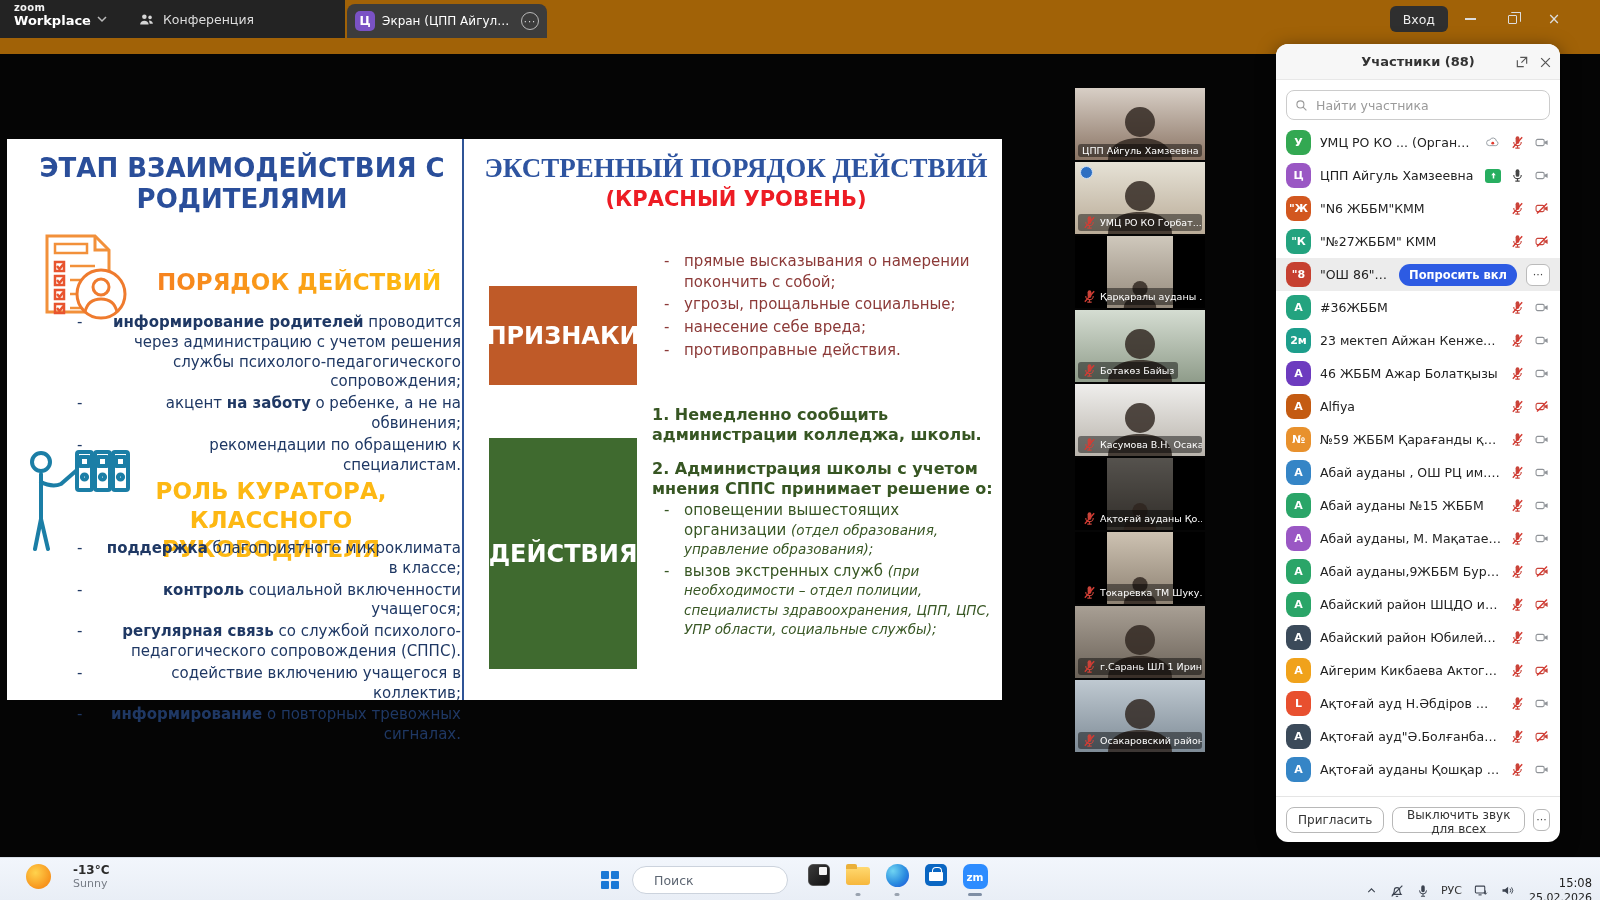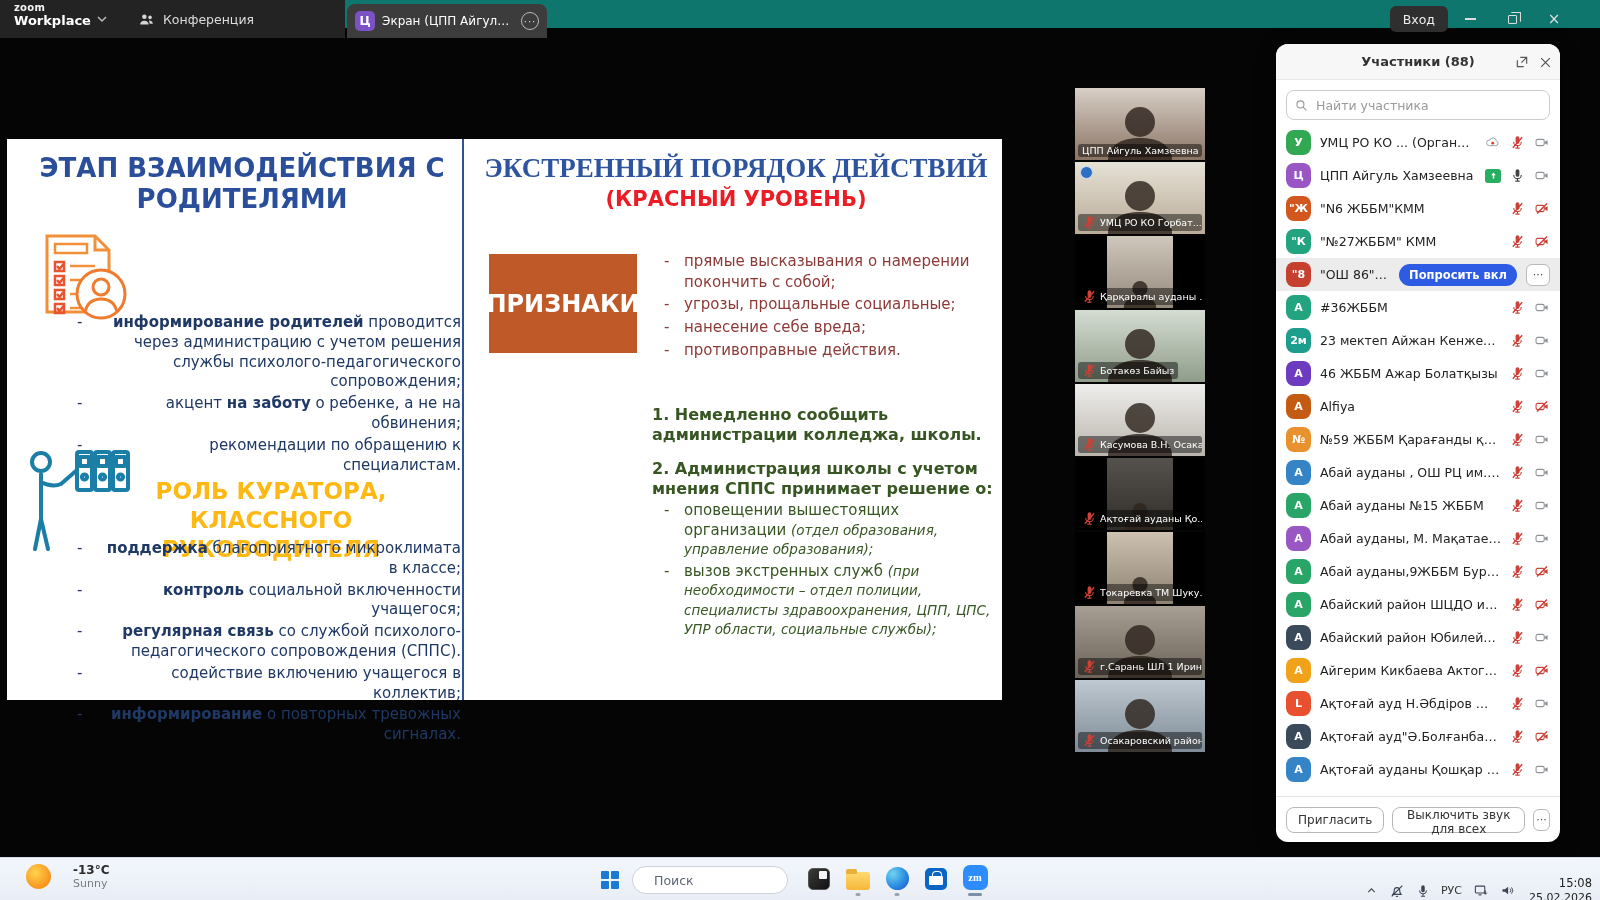--- a/index.html
+++ b/index.html
@@ -1,21 +1,21 @@
 <!DOCTYPE html>
 <html><head>
 <meta charset="utf-8">
 <style>
   html,body{margin:0;padding:0;background:#000;}
   *{box-sizing:border-box;}
   .stage{position:relative;width:1600px;height:900px;overflow:hidden;background:#050505;
          font-family:"DejaVu Sans","Liberation Sans",sans-serif;}
 
   
-  .titlebar{position:absolute;left:0;top:0;width:1600px;height:28px;background:#0f766e;}
+  .titlebar{position:absolute;left:0;top:0;width:1600px;height:54px;background:#a16207;}
   .titlebar-left{position:absolute;left:0;top:0;width:345px;height:38px;background:#232323;}
   .brand{position:absolute;left:14px;top:3px;color:#fff;line-height:1.05;}
   .brand .b1{font-size:10px;font-weight:bold;letter-spacing:.3px;opacity:.95;}
   .brand .b2{font-size:13px;font-weight:600;}
   .chev{position:absolute;left:96px;top:13px;width:12px;height:12px;}
   .tab1{position:absolute;left:138px;top:0;height:38px;display:flex;align-items:center;gap:8px;color:#ddd;font-size:12.5px;}
   .tab2{position:absolute;left:347px;top:4px;height:34px;width:200px;background:#3c3c3c;border-radius:8px 8px 0 0;
         display:flex;align-items:center;gap:7px;padding:0 8px;color:#fff;font-size:12px;}
   .tabbadge{width:20px;height:20px;border-radius:5px;background:#7a52c5;color:#fff;font-size:12px;font-weight:bold;
             display:flex;align-items:center;justify-content:center;flex:none;}
@@ -43,21 +43,21 @@
   .bl1{left:58px;top:174px;width:396px;}
   .icon-binders{position:absolute;left:12px;top:305px;}
   .sec2-head{position:absolute;left:78px;top:338px;width:372px;text-align:center;color:#fdb813;font-size:23px;font-weight:bold;line-height:1.25;}
   .bl2{left:58px;top:400px;width:396px;}
   .dash{position:relative;padding-left:32px;margin-bottom:2px;}
   .dash::before{content:"-";position:absolute;left:12px;}
   .bullets b{font-weight:bold;}
 
   .sl-title-r{position:absolute;left:468px;top:14px;width:522px;text-align:center;color:#2e54a0;font-size:27px;font-weight:bold;line-height:1.15;font-family:Liberation Serif, serif;}
   .sl-sub-r{position:absolute;left:468px;top:48px;width:522px;text-align:center;color:#ed1c24;font-size:21px;font-weight:bold;}
-  .boxlbl{position:absolute;display:flex;align-items:center;justify-content:center;color:#fff;font-size:24px;font-weight:bold;}
+  .boxlbl{position:absolute;display:flex;align-items:center;justify-content:center;color:#fff;font-size:24px;font-weight:bold;margin-top:32px;}
   .box-signs{left:482px;top:115px;width:148px;height:99px;background:#bf5a28;}
   .box-actions{left:482px;top:267px;width:148px;height:231px;background:#3f6a2f;}
   .signs-list{position:absolute;left:645px;top:112px;width:340px;color:#8c3a38;font-size:15px;line-height:1.38;}
   .actions{position:absolute;left:645px;top:266px;width:345px;color:#375623;font-size:15px;line-height:1.3;}
   .actions .step{font-weight:bold;font-size:16px;line-height:1.25;margin-bottom:14px;}
   .actions .step.s2{margin-bottom:2px;}
   .actions i{font-size:13.5px;}
 
   
   .videos{position:absolute;left:1075px;top:88px;width:130px;}
@@ -107,21 +107,21 @@
   .wtxt .t1{font-size:12px;font-weight:600;color:#2b2b2b;}
   .wtxt .t2{font-size:11px;color:#767c86;}
   .startbtn{position:absolute;left:598px;top:10px;width:24px;height:24px;display:flex;align-items:center;justify-content:center;}
   .winlogo{display:grid;grid-template-columns:8px 8px;grid-template-rows:8px 8px;gap:1.5px;}
   .winlogo span{background:#1b79d6;border-radius:1px;}
   .tsearch{position:absolute;left:632px;top:8px;width:156px;height:28px;background:#fff;border:1px solid #ccd3dd;border-radius:999px;
            display:flex;align-items:center;gap:7px;padding:0 12px;}
   .tsearch input{border:none;outline:none;flex:1;font-size:12.5px;color:#555;font-family:inherit;background:transparent;}
   .tsearch input::placeholder{color:#5d6672;}
   .tapps{position:absolute;left:806px;top:6px;display:flex;gap:13px;}
-  .tapp{width:26px;height:26px;position:relative;display:flex;align-items:flex-end;justify-content:center;font-family:Liberation Serif, serif;}
+  .tapp{width:26px;height:26px;position:relative;display:flex;align-items:flex-start;justify-content:center;}
   .rundot{position:absolute;left:50%;bottom:-6px;transform:translateX(-50%);width:5px;height:3px;border-radius:2px;background:#9aa3b0;}
   .runbar{position:absolute;left:50%;bottom:-6px;transform:translateX(-50%);width:14px;height:3px;border-radius:2px;background:#7f8ea4;}
   .ic-photo{width:22px;height:22px;border-radius:5px;background:linear-gradient(135deg,#3a3a3a,#111);border:1px solid #555;position:relative;}
   .ic-photo::after{content:"";position:absolute;right:2px;top:2px;width:8px;height:8px;background:#f5f5f5;border-radius:1px;}
   .ic-folder{position:relative;width:24px;height:18px;margin-top:3px;background:linear-gradient(180deg,#ffd970,#f6b73c);border-radius:3px;}
   .ic-folder::before{content:"";position:absolute;left:0;top:-3px;width:11px;height:5px;background:#eab03a;border-radius:2px 2px 0 0;}
   .ic-edge{width:23px;height:23px;border-radius:50%;background:radial-gradient(circle at 30% 30%,#6fd4f2,#2b8de0 55%,#1b4fd8);}
   .ic-store{width:22px;height:22px;border-radius:5px;background:#0a66c2;position:relative;}
   .ic-store::before{content:"";position:absolute;left:4px;top:8px;width:14px;height:9px;background:#fff;border-radius:1px;}
   .ic-store::after{content:"";position:absolute;left:7px;top:3px;width:8px;height:4px;border:1.5px solid #fff;border-bottom:none;border-radius:4px 4px 0 0;}
@@ -191,20 +191,21 @@
       <g stroke="#f2903a" stroke-width="2.5">
         <line x1="41" y1="42" x2="66" y2="42"></line>
           <line x1="41" y1="56" x2="60" y2="56"></line>
           <line x1="41" y1="70" x2="58" y2="70"></line>
           <line x1="41" y1="84" x2="58" y2="84"></line>
       </g>
       <circle cx="72" cy="70" r="24" fill="#fff" stroke="#ef7b2e" stroke-width="3"></circle>
       <circle cx="72" cy="63" r="8" fill="none" stroke="#ef7b2e" stroke-width="3"></circle>
       <path d="M56 88c2-9 8-13 16-13s14 4 16 13" fill="none" stroke="#ef7b2e" stroke-width="3"></path>
     </svg>
+    <div class="sec1-head">ПОРЯДОК ДЕЙСТВИЙ</div>
     <div class="bullets bl1">
   <div class="dash"><span></span><b>информирование родителей</b><span> проводится через администрацию с учетом решения службы психолого-педагогического сопровождения;</span></div>
 
   <div class="dash"><span>акцент </span><b>на заботу</b><span> о ребенке, а не на обвинения;</span></div>
 
   <div class="dash"><span>рекомендации по обращению к специалистам.</span><b></b><span></span></div>
 </div>
 
     <svg class="icon-binders" width="120" height="115" viewBox="0 0 120 115">
       <g fill="none" stroke="#1b7ea6" stroke-width="4" stroke-linecap="round" stroke-linejoin="round">
@@ -241,20 +242,21 @@
     <div class="signs-list">
   <div class="dash"><span>прямые высказывания о намерении покончить с собой;</span></div>
 
   <div class="dash"><span>угрозы, прощальные социальные;</span></div>
 
   <div class="dash"><span>нанесение себе вреда;</span></div>
 
   <div class="dash"><span>противоправные действия.</span></div>
 </div>
 
+    <div class="boxlbl box-actions">ДЕЙСТВИЯ</div>
     <div class="actions">
       <div class="step">1. Немедленно сообщить администрации колледжа, школы.</div>
       <div class="step s2">2. Администрация школы с учетом мнения СППС принимает решение о:</div>
       <div>
   <div class="dash"><span>оповещении вышестоящих организации </span><i>(отдел образования, управление образования);</i></div>
 
   <div class="dash"><span>вызов экстренных служб </span><i>(при необходимости – отдел полиции, специалисты здравоохранения, ЦПП, ЦПС, УПР области, социальные службы);</i></div>
 
 </div>
     </div>

